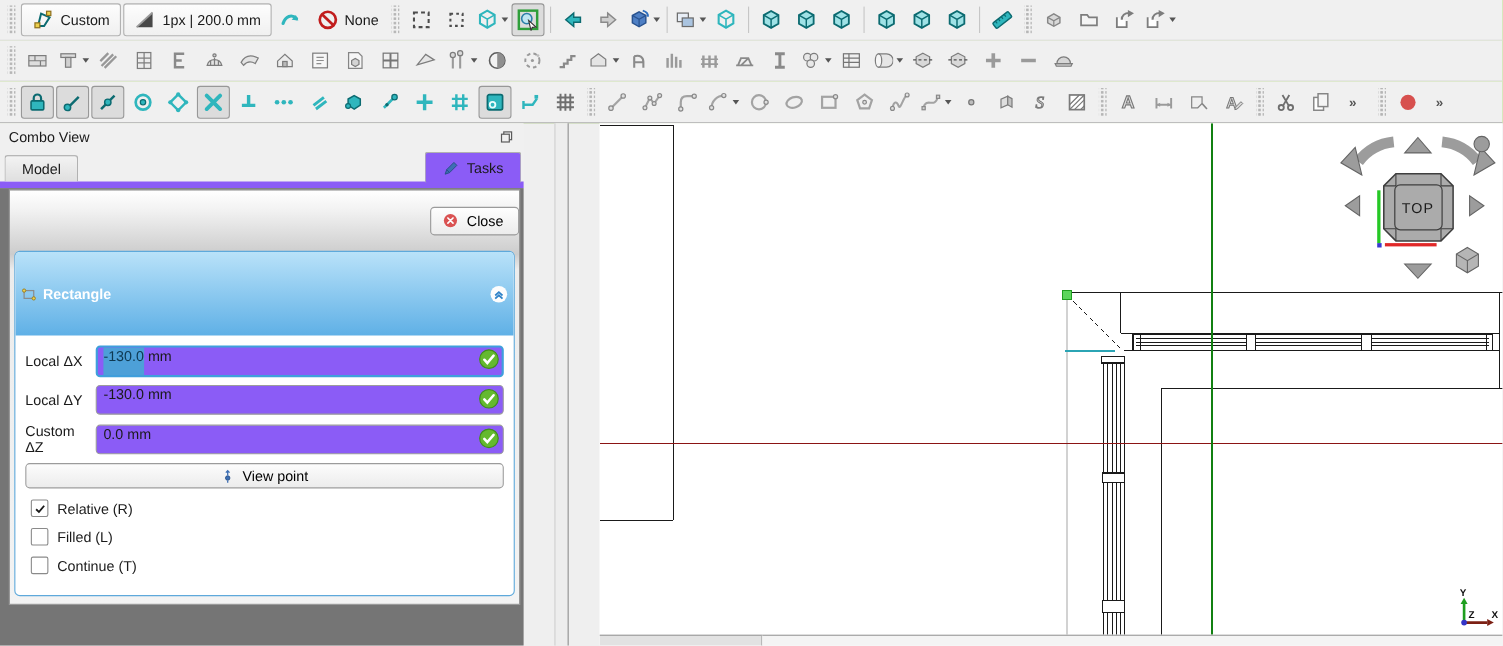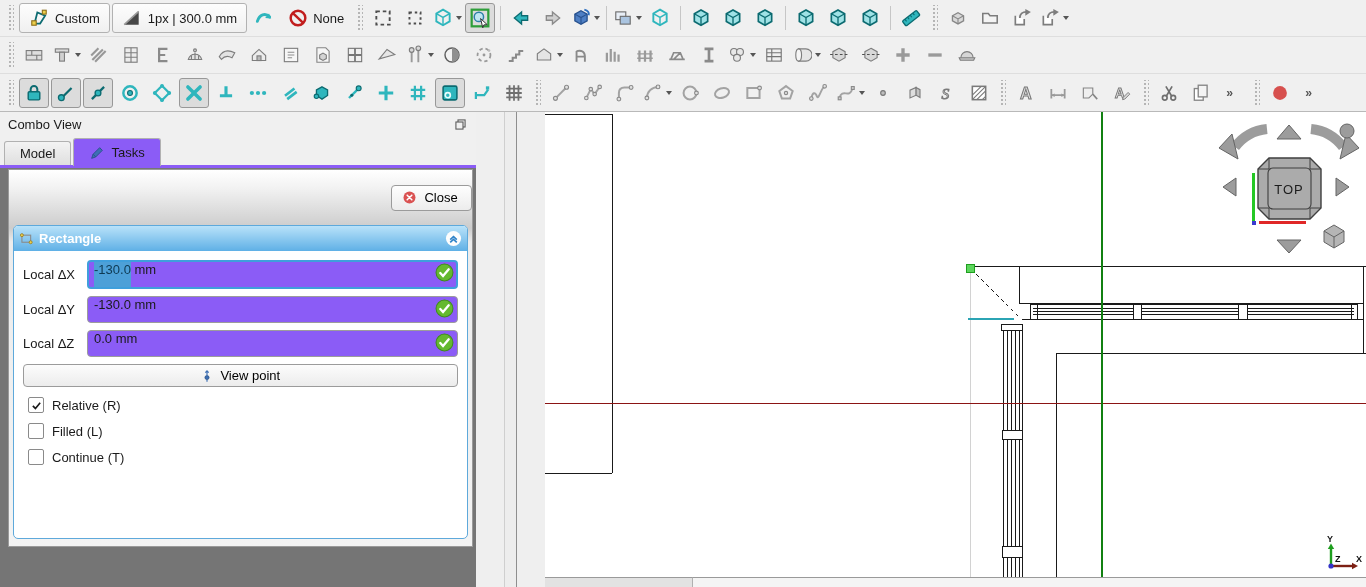--- a/index.html
+++ b/index.html
@@ -22,35 +22,35 @@
   .tb-sep{width:1px;height:24px;background:#c6c6c6;margin:0 4px;flex-shrink:0;}
   .tb-handle{width:7px;height:26px;margin:0 4px;flex-shrink:0;
     background-image:radial-gradient(circle,#b5b5b5 1.1px,transparent 1.3px);
     background-size:4px 4px;background-position:1px 2px;}
   
   #main{display:flex;height:475px;gap:28px;}
   
   #combo{width:496px;background:#f0f0f0;display:flex;flex-direction:column;box-sizing:border-box;}
   .cv-title{height:25px;display:flex;align-items:center;justify-content:space-between;
             padding:0 8px 0 8px;font-size:13px;}
-  .cv-tabs{height:28px;display:flex;align-items:flex-end;padding-left:4px;border-bottom:3px solid #8b5cf6;}
+  .cv-tabs{height:28px;display:flex;align-items:flex-end;padding-left:4px;border-bottom:6px solid #8b5cf6;justify-content:space-between;}
   .tab{height:23px;display:flex;align-items:center;gap:6px;padding:0 15px;margin-right:2px;
        border:1px solid #b1b1b1;border-bottom:none;border-radius:3px 3px 0 0;
        background:linear-gradient(#f3f3f3,#dfdfdf);font-size:13px;}
   .tab.active{height:27px;background:#8b5cf6;margin-bottom:-1px;}
   .cv-body{flex:1;background:#757575;padding:1px 3px 0 8px;box-sizing:border-box;}
   .task-white{height:378px;border:1px solid #9a9a9a;box-sizing:border-box;
      background:linear-gradient(#ffffff 0px,#f2f2f2 18px,#cccccc 58px,#ececec 72px,#f3f3f3 100%);}
   .close-row{height:55px;display:flex;align-items:center;justify-content:flex-end;}
   .close-btn{display:inline-flex;align-items:center;gap:7px;padding:4px 13px 5px 10px;
      border:1px solid #9b9b9b;border-radius:4px;background:linear-gradient(#fefefe,#ececec);font-size:13px;}
   .section{margin:0 4px;height:314px;border:1px solid #5ea9db;border-radius:5px;background:#fff;
            overflow:hidden;box-sizing:border-box;}
-  .sec-head{height:25px;background:linear-gradient(#b9e2f9,#5fb0e6);display:flex;align-items:center;
-            padding:0 5px;gap:5px;}
+  .sec-head{height:40px;background:linear-gradient(#b9e2f9,#5fb0e6);display:flex;align-items:center;
+            padding:18px 5px;gap:5px;}
   .sec-title{flex:1;color:#fff;font-weight:bold;font-size:13px;}
   .sec-body{padding:9px 9px 0 9px;}
   .frow{display:flex;align-items:center;margin-bottom:7px;}
   .flabel{width:64px;flex-shrink:0;font-size:13px;}
   .finput{flex:1;position:relative;height:25px;border:1px solid #9c9c9c;border-radius:4px;background:#8b5cf6;
           display:flex;padding:0 24px 0 6px;font-size:13px;}
   .finput.focused{border:2px solid #3f9fdc;padding:0 23px 0 5px;}
   .fval.selected{background:#4da0d8;color:#0e3952;}
   .funit{white-space:pre;}
   .fcheck{position:absolute;right:3px;top:2px;line-height:0;}
@@ -92,21 +92,21 @@
         </span>
         <span class="lbl">Custom</span>
       </span>
       <span class="tb-btn raised">
         <span class="icon">
           <svg viewBox="0 0 18 18" width="20" height="20">
             <path d="M2 15 15 3v12z" fill="#474747"></path>
             <path d="M2 15 15 3" stroke="#9a9a9a" stroke-width="1.5"></path>
           </svg>
         </span>
-        <span class="lbl">1px | 300.0 mm</span>
+        <span class="lbl">1px | 200.0 mm</span>
       </span>
       <span class="tb-btn">
         <span class="icon">
           <svg viewBox="0 0 18 18" width="20" height="20">
             <path d="M3 12c2-6 7-8 11-4" fill="none" stroke="#2fb6bd" stroke-width="2.6" stroke-linecap="round"></path>
             <path d="M15.5 9.5 10 9l3.5-4z" fill="#2fb6bd"></path>
           </svg>
         </span>
       </span>
       <span class="tb-btn flat-label">
@@ -931,21 +931,21 @@
                   <span class="funit"> mm</span>
                 <span class="fcheck">
                     <svg viewBox="0 0 18 18" width="19" height="19">
                       <circle cx="9" cy="9" r="8" fill="#64b92f" stroke="#3f8c1c" stroke-width="1"></circle>
                       <path d="M5 9.5l2.6 2.8L13 6" fill="none" stroke="#fff" stroke-width="2.2" stroke-linecap="round"></path>
                     </svg>
                   </span>
               </div>
             </div>
             <div class="frow">
-              <span class="flabel">Local ΔZ</span>
+              <span class="flabel">Custom ΔZ</span>
               <div class="finput">
                 <span class="fval">0.0</span>
                   <span class="funit"> mm</span>
                 <span class="fcheck">
                     <svg viewBox="0 0 18 18" width="19" height="19">
                       <circle cx="9" cy="9" r="8" fill="#64b92f" stroke="#3f8c1c" stroke-width="1"></circle>
                       <path d="M5 9.5l2.6 2.8L13 6" fill="none" stroke="#fff" stroke-width="2.2" stroke-linecap="round"></path>
                     </svg>
                   </span>
               </div>

